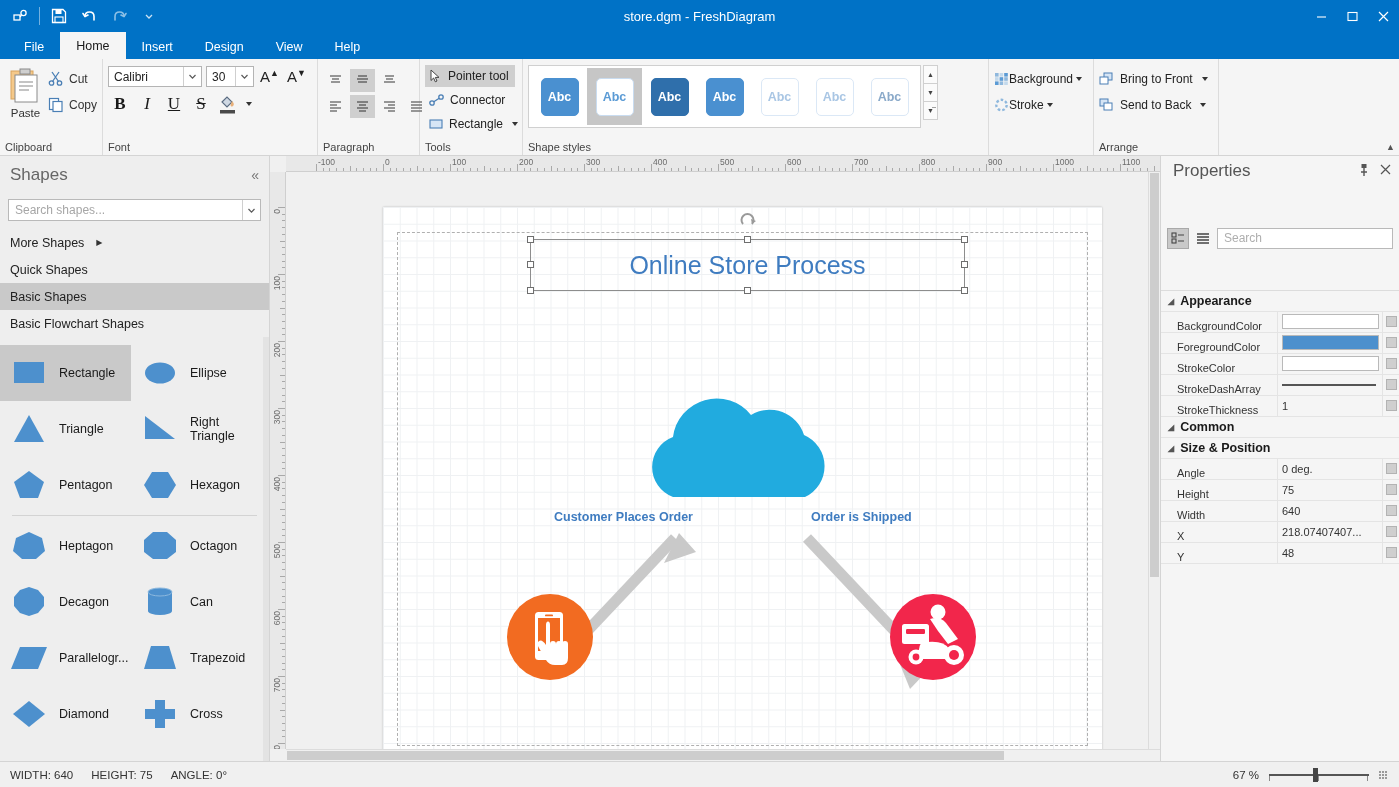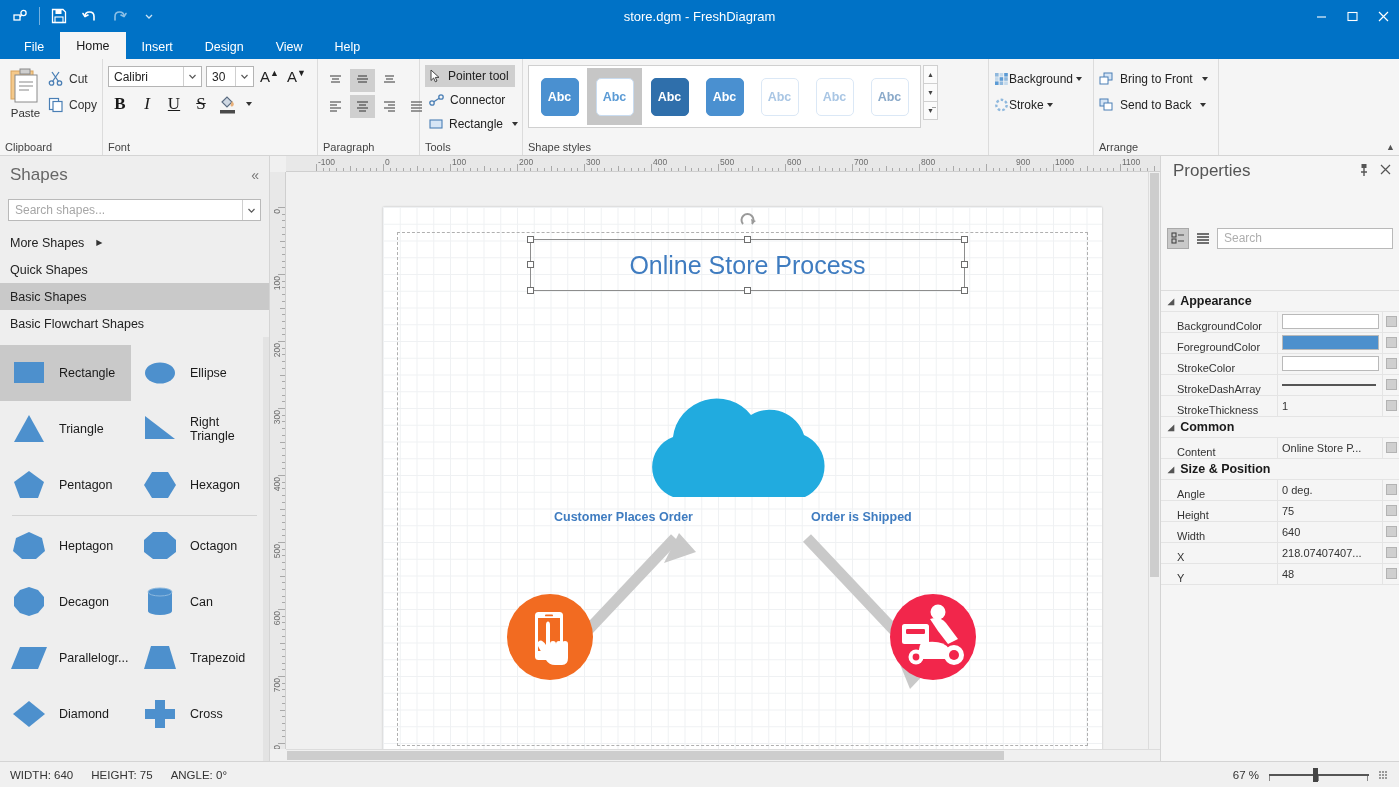--- a/index.html
+++ b/index.html
@@ -885,21 +885,21 @@
           <div class="tickmark" style="left: 633px; height: 7px;"></div>
           <div class="tickmark" style="left: 639.7px; height: 3px;"></div>
           <div class="tickmark" style="left: 646.4px; height: 3px;"></div>
           <div class="tickmark" style="left: 653.1px; height: 3px;"></div>
           <div class="tickmark" style="left: 659.8px; height: 3px;"></div>
           <div class="tickmark" style="left: 666.5px; height: 5px;"></div>
           <div class="tickmark" style="left: 673.2px; height: 3px;"></div>
           <div class="tickmark" style="left: 679.9px; height: 3px;"></div>
           <div class="tickmark" style="left: 686.6px; height: 3px;"></div>
           <div class="tickmark" style="left: 693.3px; height: 3px;"></div>
-          <div class="tick-lbl" style="left: 700px; margin-left: 28px;">900</div>
+          <div class="tick-lbl" style="left: 700px;">900</div>
           <div class="tickmark" style="left: 700px; height: 7px;"></div>
           <div class="tickmark" style="left: 706.7px; height: 3px;"></div>
           <div class="tickmark" style="left: 713.4px; height: 3px;"></div>
           <div class="tickmark" style="left: 720.1px; height: 3px;"></div>
           <div class="tickmark" style="left: 726.8px; height: 3px;"></div>
           <div class="tickmark" style="left: 733.5px; height: 5px;"></div>
           <div class="tickmark" style="left: 740.2px; height: 3px;"></div>
           <div class="tickmark" style="left: 746.9px; height: 3px;"></div>
           <div class="tickmark" style="left: 753.6px; height: 3px;"></div>
           <div class="tickmark" style="left: 760.3px; height: 3px;"></div>
@@ -1172,27 +1172,20 @@
             <div class="pp-key">StrokeThickness</div>
             <div class="pp-val">1</div>
             <div class="pp-btn-cell">
               <span class="pp-btn-sq"></span>
             </div>
           </div>
           <div class="pp-group">
             <span class="tri">◢</span>
             <span>Common</span>
           </div>
-          <div class="pp-row">
-            <div class="pp-key">Content</div>
-            <div class="pp-val">Online Store P...</div>
-            <div class="pp-btn-cell">
-              <span class="pp-btn-sq"></span>
-            </div>
-          </div>
           <div class="pp-group">
             <span class="tri">◢</span>
             <span>Size &amp; Position</span>
           </div>
           <div class="pp-row">
             <div class="pp-key">Angle</div>
             <div class="pp-val">0 deg.</div>
             <div class="pp-btn-cell">
               <span class="pp-btn-sq"></span>
             </div>

